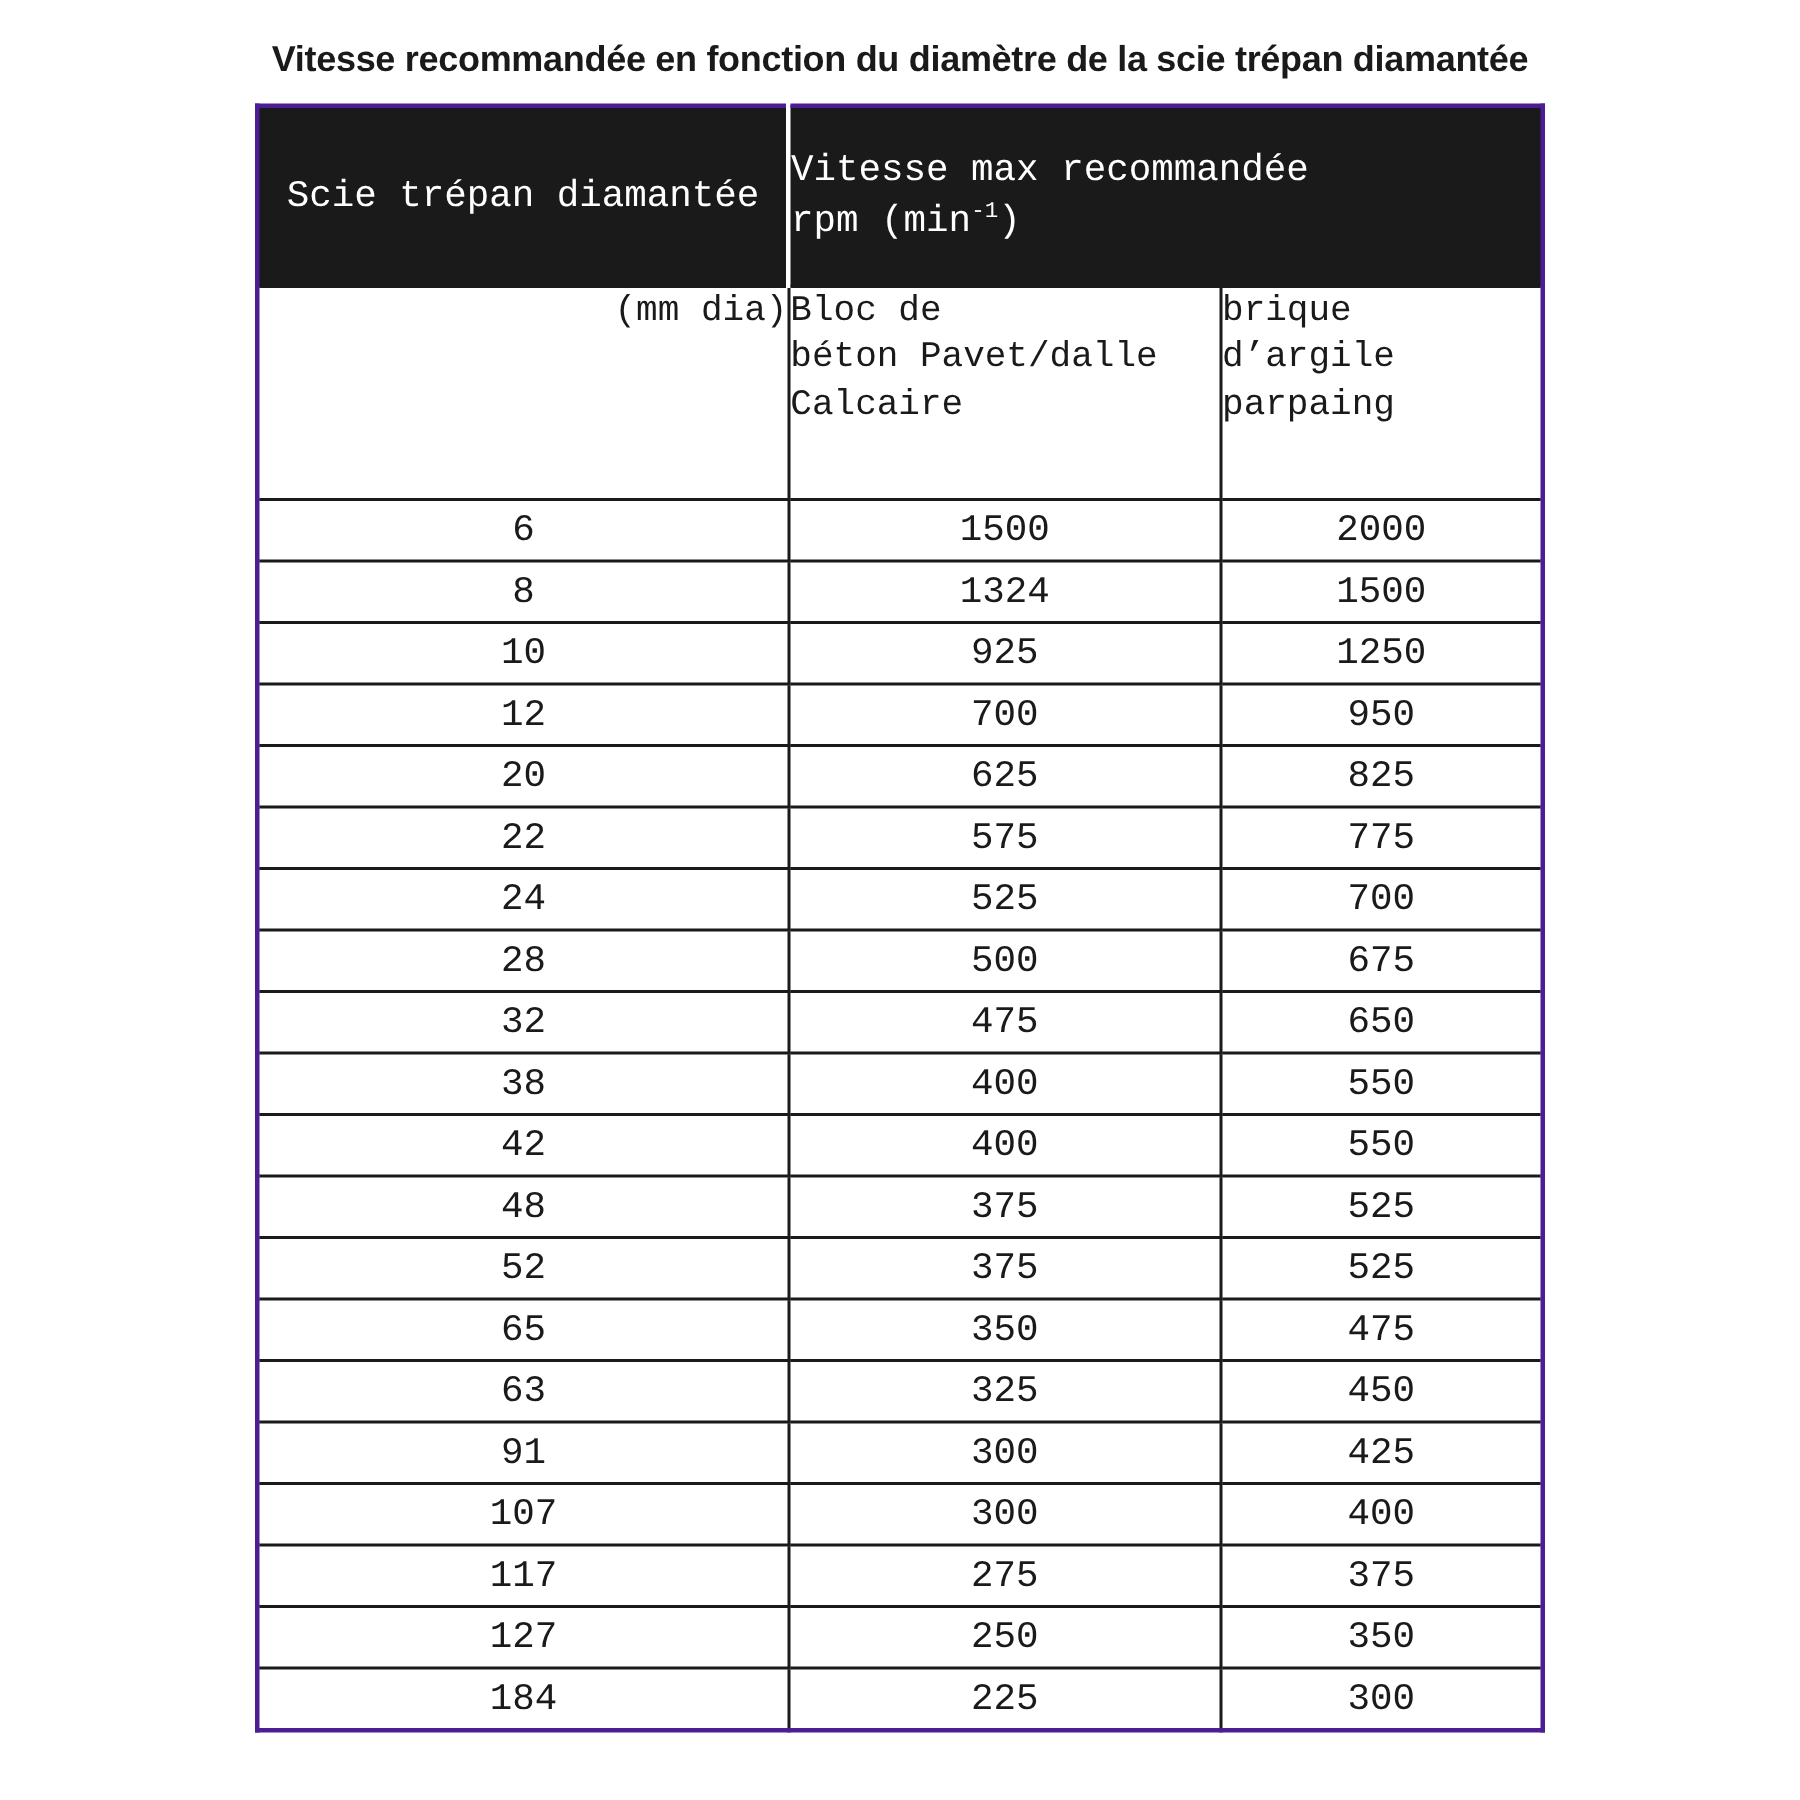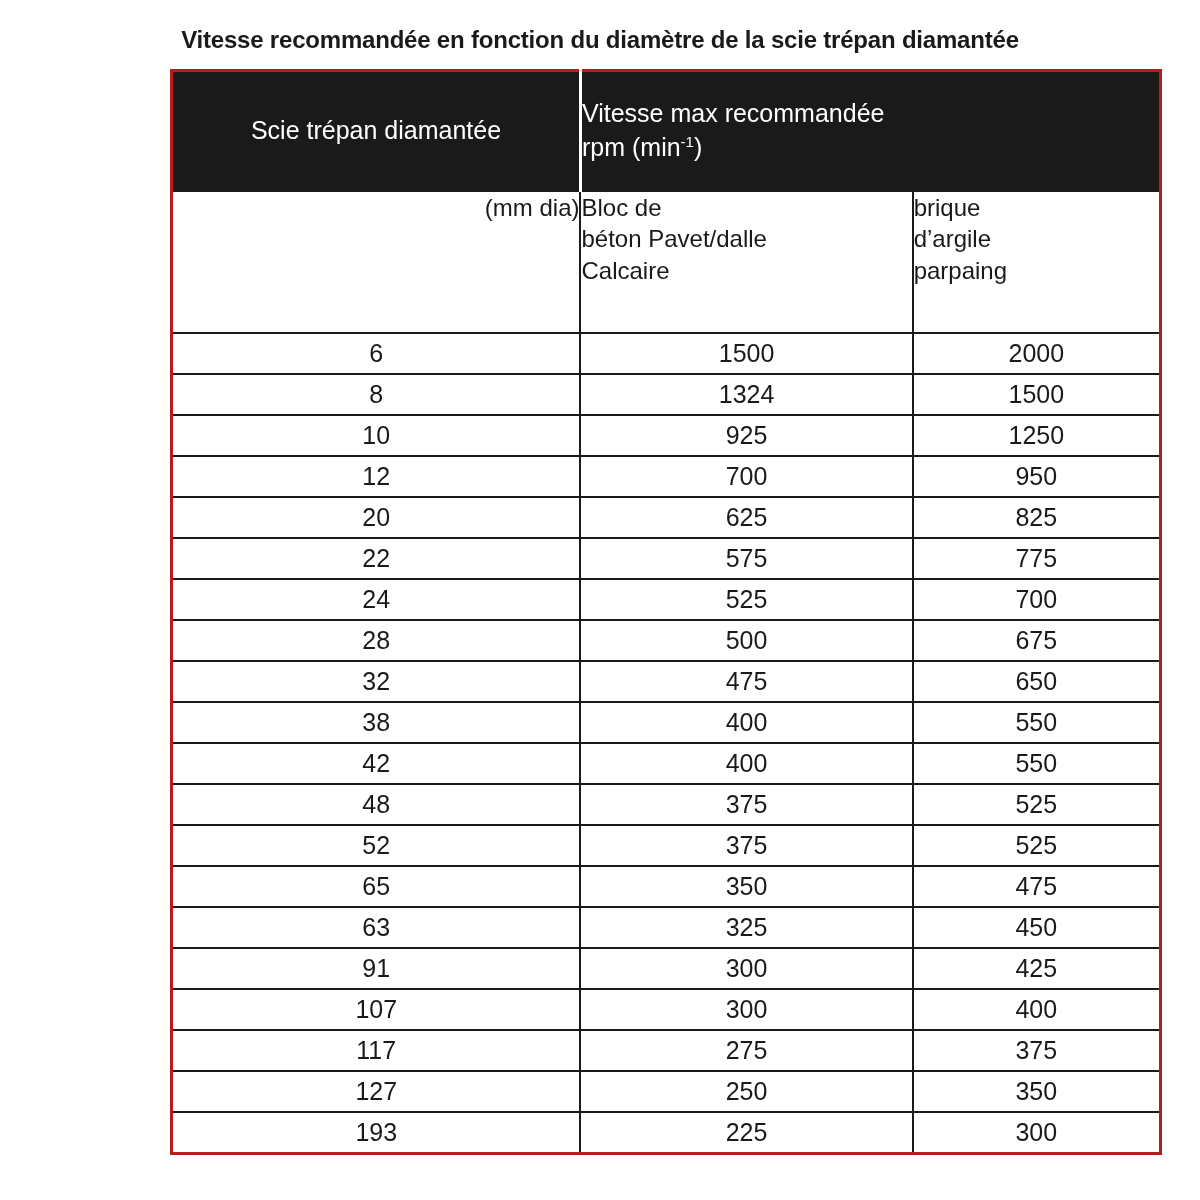--- a/index.html
+++ b/index.html
@@ -28,24 +28,25 @@
     color: #1a1a1a;
     padding: 26px 40px 14px 40px;
     letter-spacing: -0.2px;
     line-height: 1.2;
   }
   .table-wrap {
     margin: 0 auto;
     width: 860px;
   }
   table.speed-table {
-    width: 992px;
+    width: 860px;
     border-collapse: collapse;
     table-layout: fixed;
-    border: 3px solid #b91c1c;
+    border: 3px solid #4c1d95;
+    font-family: Liberation Mono, monospace;
   }
   table.speed-table td, table.speed-table th {
     border: 2px solid #1a1a1a;
     padding: 0;
     margin: 0;
   }
   .hdr-band {
     background: #1a1a1a;
     color: #ffffff;
   }
@@ -223,21 +224,21 @@
             <td>117</td>
             <td>275</td>
             <td>375</td>
           </tr>
           <tr class="data-row">
             <td>127</td>
             <td>250</td>
             <td>350</td>
           </tr>
           <tr class="data-row">
-            <td>193</td>
+            <td>184</td>
             <td>225</td>
             <td>300</td>
           </tr>
         </tbody>
     </table>
   </div>
 
 </div>
 
 </body></html>

